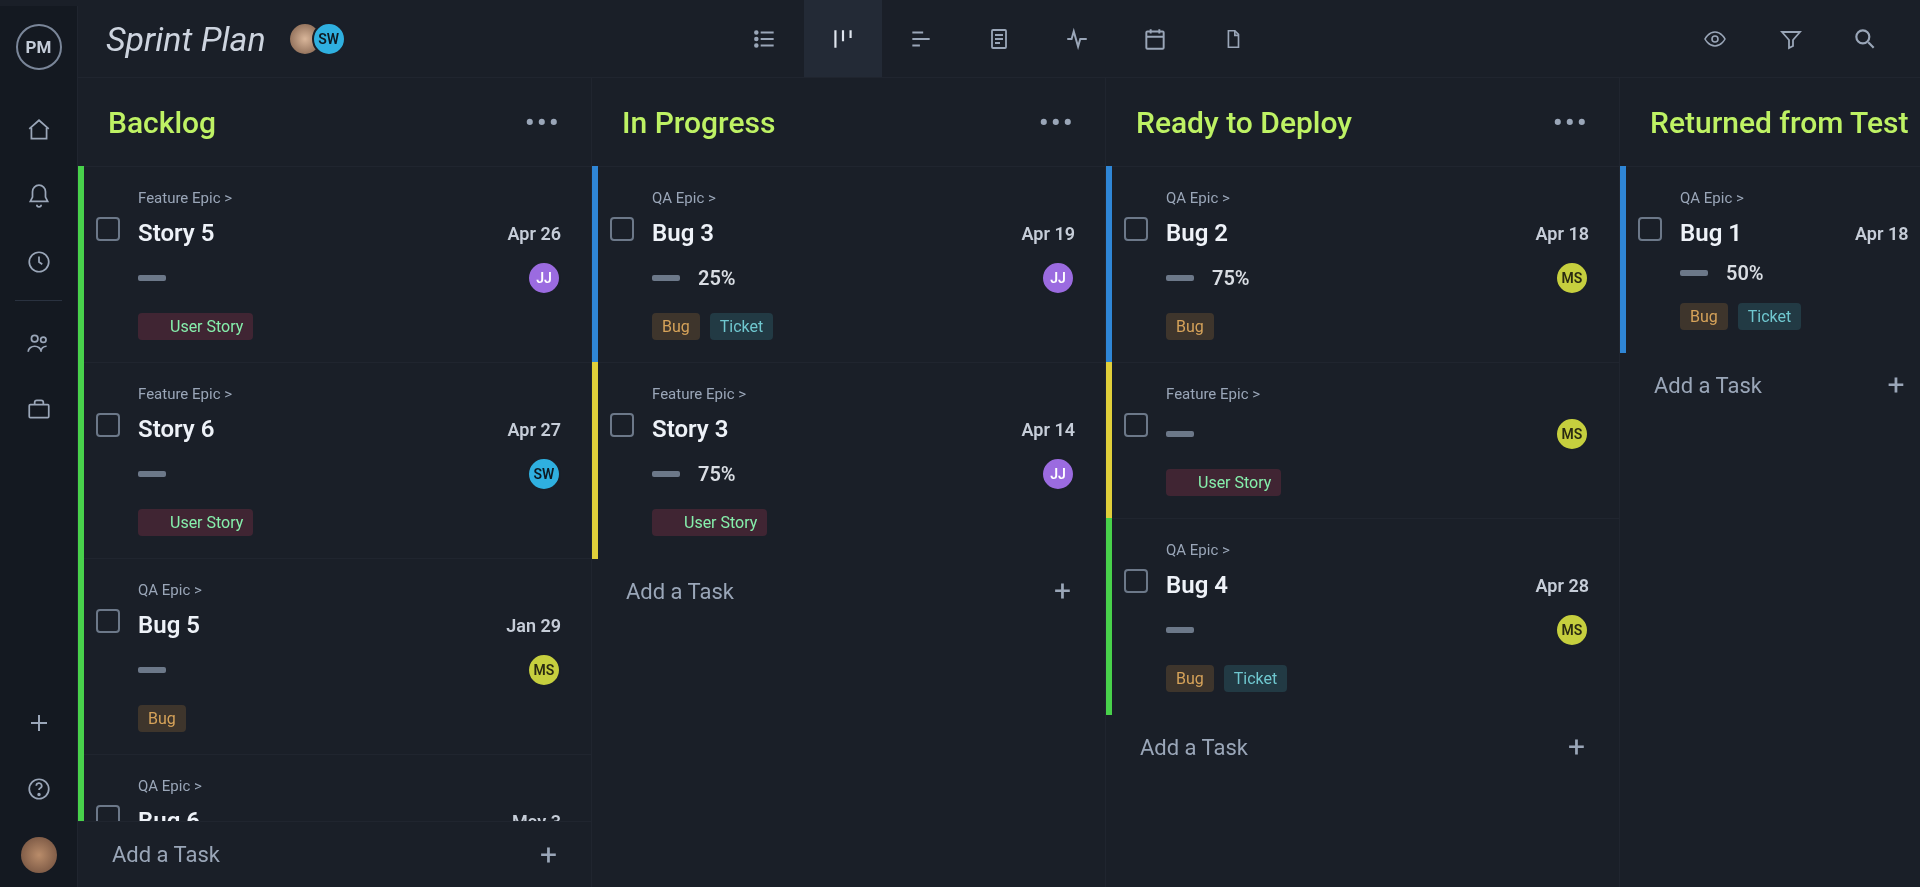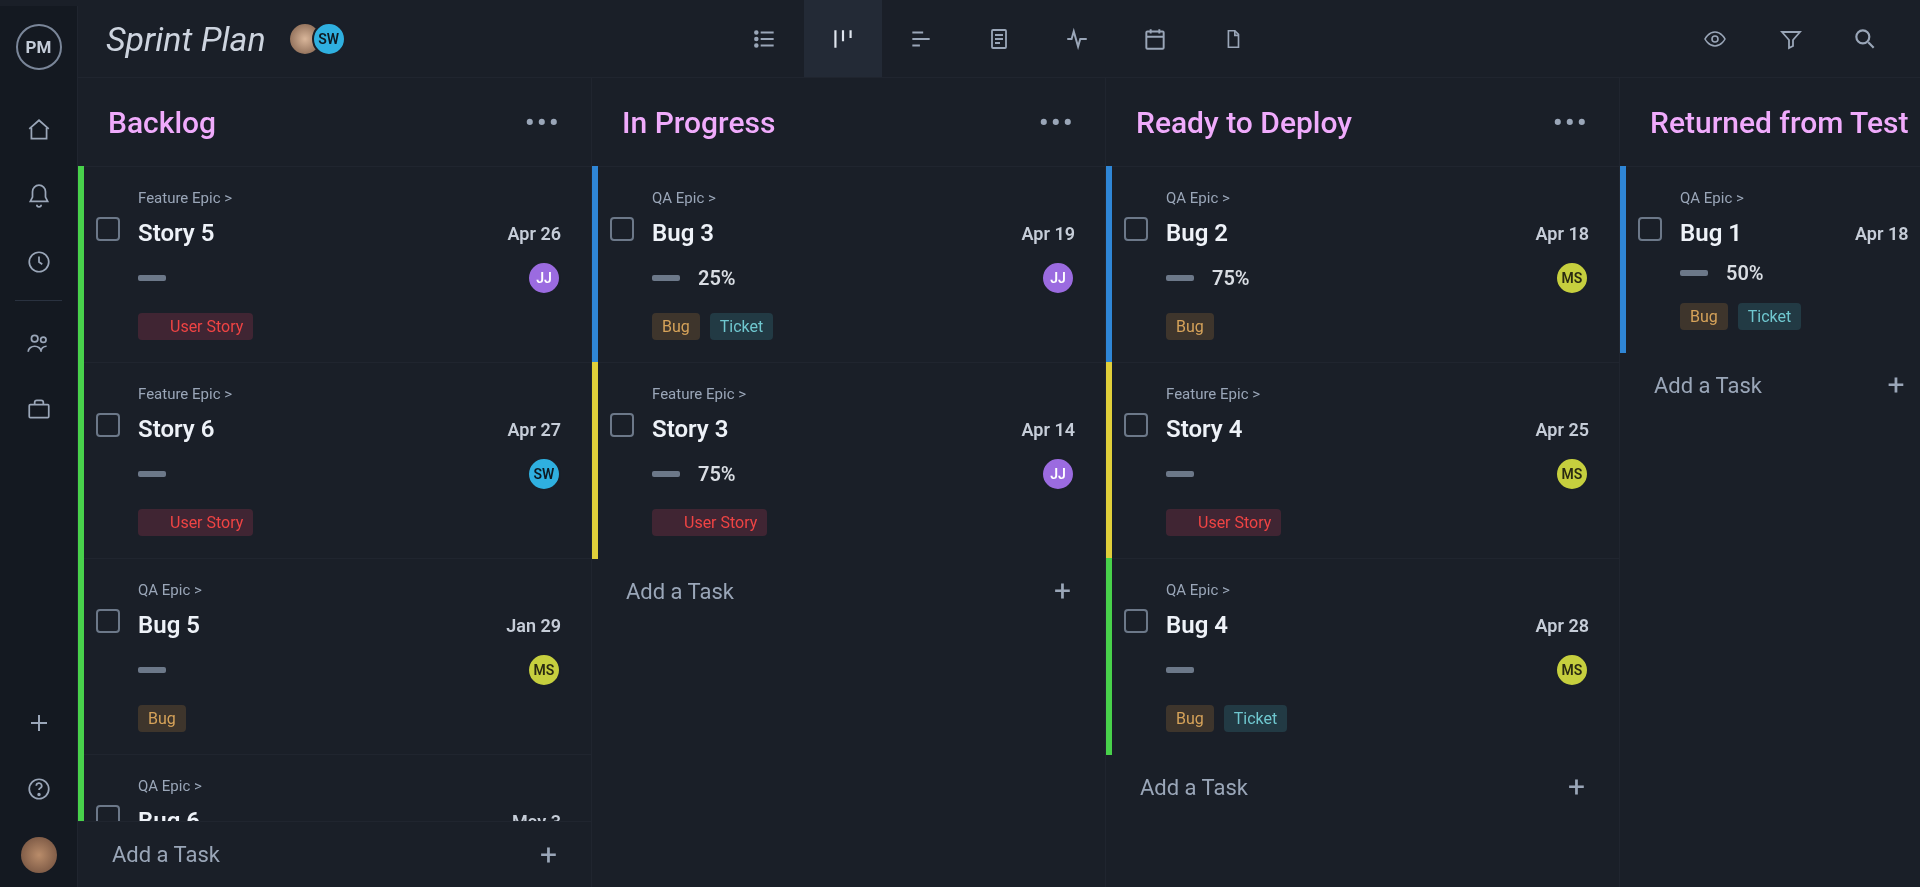--- a/index.html
+++ b/index.html
@@ -24,21 +24,21 @@
   .vbtn { width:78px; height:100%; display:flex; align-items:center; justify-content:center; color:#9aa6b8; cursor:pointer; }
   .vbtn.active { background:#232a36; color:#dfe5ee; }
   .right-icons { display:flex; align-items:center; gap:48px; padding:0 42px 0 80px; margin-left:auto; }
   .right-icons .ico { color:#9aa6b8; cursor:pointer; }
 
   
   .board { position:absolute; left:78px; top:78px; right:0; bottom:0; display:flex; overflow:hidden; }
   .col { width:514px; flex:0 0 514px; border-right:1px solid #20252f; display:flex; flex-direction:column; }
   .col:last-child { flex:1 1 auto; border-right:none; }
   .col-head { height:88px; display:flex; align-items:center; padding:0 30px 0 30px; }
-  .col-head h2 { font-size:30px; font-weight:500; color:#f0abfc; white-space:nowrap; overflow:hidden; }
+  .col-head h2 { font-size:30px; font-weight:500; color:#bef264; white-space:nowrap; overflow:hidden; }
   .col-head .dots { margin-left:auto; color:#9aa6b8; font-size:30px; letter-spacing:2px; cursor:pointer; }
   .cards { flex:1; overflow-y:auto; }
 
   .add-row { height:66px; display:flex; align-items:center; padding:0 34px; color:#9aa6b8; font-size:22px; border-top:1px solid #20252f; cursor:pointer; background:#1a1f28; }
   .add-row.inline { border-top:none; }
   .add-row .plus { margin-left:auto; font-size:30px; line-height:1; }
 
   .card { position:relative; border-top:1px solid #20252f; padding:22px 30px 22px 60px; }
   .card .stripe { position:absolute; left:0; top:-1px; bottom:-1px; width:6px; }
   .card .stripe.green  { background:#48d14b; }
@@ -48,21 +48,21 @@
   .card .title-row { display:flex; align-items:center; }
   .card .chk { position:absolute; left:18px; top:50px; width:24px; height:24px; border:2px solid #6c7889; border-radius:4px; background:transparent; }
   .card h3 { font-size:24px; font-weight:600; color:#eef2f8; }
   .card .due { margin-left:auto; font-size:18px; font-weight:600; color:#c6cdd8; }
   .card .row2 { display:flex; align-items:center; margin-top:14px; }
   .card .dash { width:28px; height:6px; background:#6c7889; border-radius:2px; margin-right:18px; }
   .card .pct { font-size:20px; font-weight:600; color:#d9dde3; }
   .card .assignee { margin-left:auto; }
   .tags { display:flex; gap:10px; margin-top:18px; }
   .tag { font-size:16px; padding:4px 10px; border-radius:4px; }
-  .tag.user-story { background:rgba(200,60,90,.22); color:#ef4444;padding-left:32px; }
+  .tag.user-story { background:rgba(200,60,90,.22); color:#86efac;padding-left:32px; }
   .tag.bug        { background:rgba(170,120,55,.25); color:#d6a35a; }
   .tag.ticket     { background:rgba(60,140,150,.25); color:#6fc7cf; }
 
   .av.small { width:34px; height:34px; font-size:14px; }
   .av.jj { background:#9b6be0; color:#fff; }
   .av.ms { background:#c6cf3e; color:#2a2a12; }
   .av.swa{ background:#2fb0e0; color:#0e1a22; }
 
   
   ::-webkit-scrollbar { width:0; height:0; }
@@ -348,24 +348,20 @@
             </span>
           </div>
           <div class="tags">
             <span class="tag bug">Bug</span>
           </div>
         </div>
         <div class="card">
           <div class="stripe yellow"></div>
           <div class="epic">Feature Epic &gt;</div>
           <span class="chk"></span>
-          <div class="title-row">
-            <h3>Story 4</h3>
-            <span class="due">Apr 25</span>
-          </div>
           <div class="row2">
             <span class="dash"></span>
             <span class="assignee">
               <span class="av small ms">MS</span>
             </span>
           </div>
           <div class="tags">
             <span class="tag user-story">User Story</span>
           </div>
         </div>

